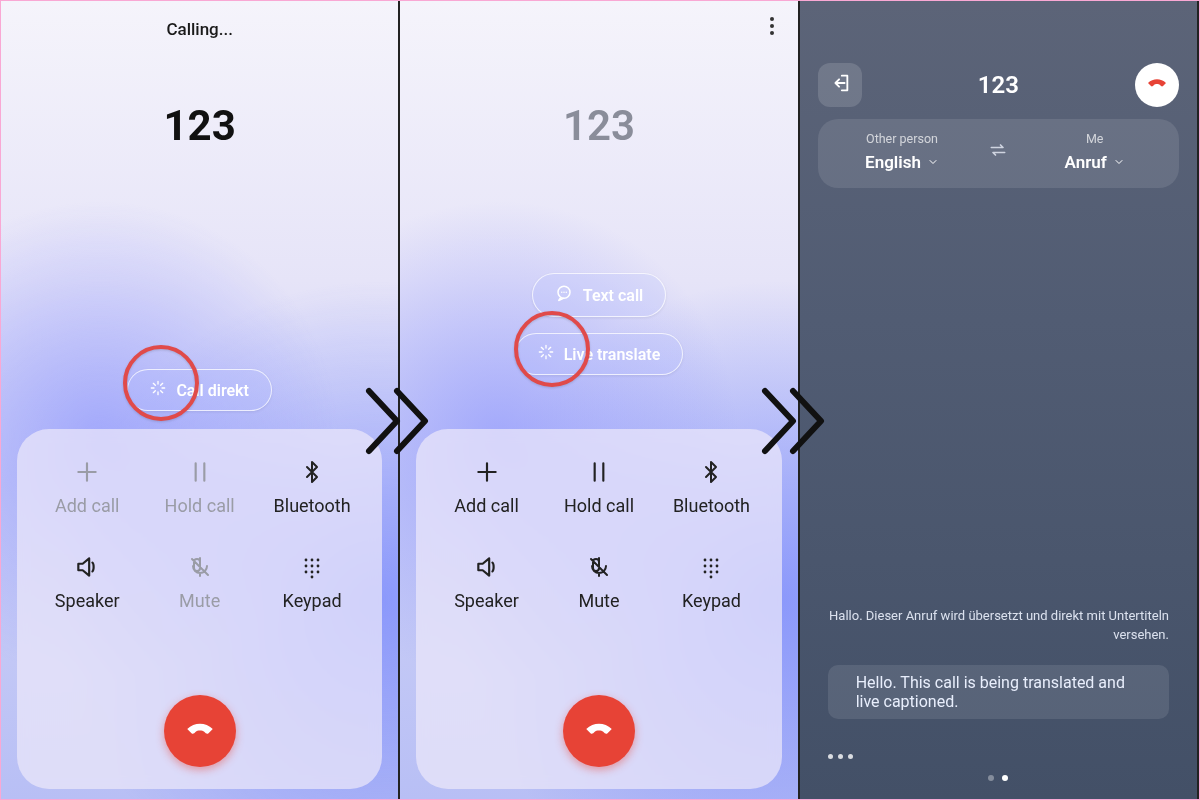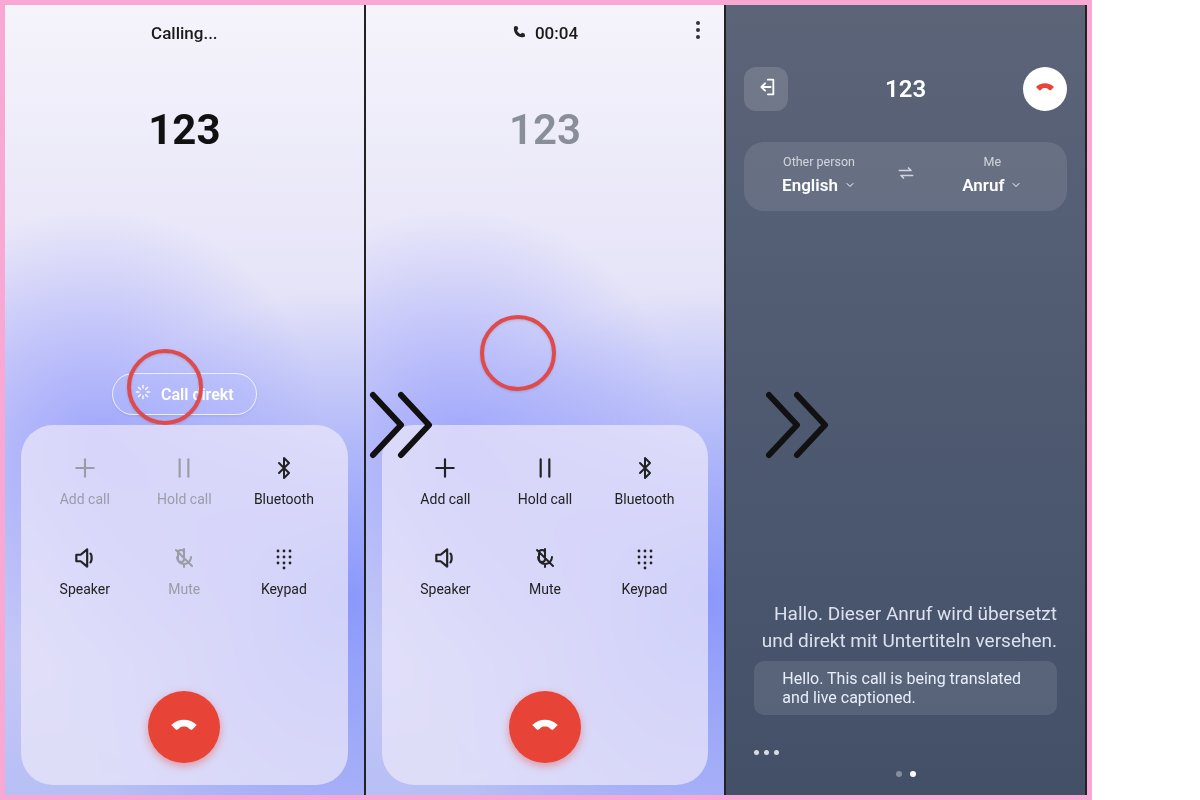--- a/index.html
+++ b/index.html
@@ -3,22 +3,22 @@
 <meta charset="utf-8">
 <style>
   * { margin: 0; padding: 0; box-sizing: border-box; }
   body {
     width: 1200px; height: 800px;
     font-family: -apple-system, BlinkMacSystemFont, "Segoe UI", Roboto, sans-serif;
     background: #fff;
     overflow: hidden;
   }
   .triptych {
-    width: 1092px; height: 800px;
-    border: 5px solid #f9a8d4;
+    width: 1200px; height: 800px;
+    border: 1px solid #f9a8d4;
     display: flex;
     position: relative;
   }
   .panel {
     flex: 1;
     border-right: 2px solid #222;
     position: relative;
     overflow: hidden;
   }
   .panel:last-child { border-right: none; }
@@ -95,21 +95,21 @@
   }
   .sheet-grid {
     display: grid;
     grid-template-columns: repeat(3, 1fr);
     row-gap: 36px;
   }
   .ctrl {
     display: flex; flex-direction: column; align-items: center; gap: 8px;
   }
   .ctrl .ic { width: 30px; height: 30px; display: flex; align-items: center; justify-content: center; }
-  .ctrl .lbl { font-size: 14px; color: #222; text-align: right; }
+  .ctrl .lbl { font-size: 18px; color: #222; text-align: right; }
   .ctrl.disabled .lbl { color: #9a9ca6; }
   .ctrl.disabled .ic svg { stroke: #9a9ca6; fill: none; }
 
   .hangup {
     align-self: center;
     width: 72px; height: 72px; border-radius: 50%;
     background: #e74336;
     display: flex; align-items: center; justify-content: center;
     box-shadow: 0 3px 8px rgba(231,67,54,0.45);
   }
@@ -140,32 +140,31 @@
     width: 44px; height: 44px; border-radius: 50%;
     background: #fff; display: flex; align-items: center; justify-content: center;
   }
   .lang-card {
     position: absolute; top: 118px; left: 18px; right: 18px;
     background: rgba(255,255,255,0.10);
     border-radius: 20px;
     padding: 12px 8px 16px 8px;
     display: grid; grid-template-columns: 1fr 40px 1fr;
     align-items: center;
-    margin-top: 19px;
   }
   .lang-col { text-align: center; }
   .lang-col .who { font-size: 12.5px; color: rgba(255,255,255,0.7); margin-bottom: 6px; }
   .lang-col .val { font-size: 17px; font-weight: 600; color: #fff; display: inline-flex; align-items: center; gap: 6px; }
   .swap { display: flex; align-items: center; justify-content: center; color: rgba(255,255,255,0.55); }
 
   .captions {
     position: absolute; left: 28px; right: 28px; bottom: 80px;
     text-align: right;
   }
-  .cap-line { font-size: 19px; line-height: 1.45; color: #dbe1ee; margin-bottom: 6px; }
+  .cap-line { font-size: 13px; line-height: 1.45; color: #dbe1ee; margin-bottom: 20px; }
   .cap-trans {
     display: inline-block;
     background: rgba(255,255,255,0.10);
     border-radius: 10px;
     padding: 8px 28px;
     color: #e8eefc;
     text-align: left;
   }
   .p3-more {
     position: absolute; left: 28px; bottom: 40px;
@@ -269,36 +268,47 @@
         <span>
           <svg viewBox="0 0 24 24" width="34" height="34">
               <path d="M3 12c5-5 13-5 18 0l-3 3c-1 1-2 0-3-1-1.2-1.2-5-1.2-6 0-1 1-2 2-3 1l-3-3z" fill="#fff" stroke="none"></path>
             </svg>
         </span>
       </div>
     </div>
   </div>
 
   <div class="panel bg-light">
-    <div class="status-row">
-      <span>
-        <svg width="15" height="15" viewBox="0 0 24 24">
-            <path d="M5 3l4 1 1 4-2 2c1 3 3 5 6 6l2-2 4 1 1 4c-1 2-3 2-5 2C9 21 3 15 3 8c0-2 0-4 2-5z" fill="#222" stroke="none"></path>
-          </svg>
-      </span>
-      <span>00:04</span>
-    </div>
     <div class="more-dots">
         <span></span>
         <span></span>
         <span></span>
       </div>
 
     <div class="contact-num dim">123</div>
 
+    <div class="pill-stack" style="top:272px;">
+      <div class="pill">
+        <span>
+          <svg width="18" height="18" viewBox="0 0 24 24">
+              <circle cx="12" cy="11" r="8" stroke="#fff"></circle>
+              <path d="M9 11h.01M12 11h.01M15 11h.01M7 19l-2 3 6-3" stroke="#fff"></path>
+            </svg>
+        </span>
+        <span>Text call</span>
+      </div>
+      <div class="pill">
+        <span>
+          <svg width="16" height="16" viewBox="0 0 24 24">
+              <path d="M12 2v4M12 18v4M2 12h4M18 12h4M5 5l3 3M16 16l3 3M5 19l3-3M16 8l3-3" stroke="#fff"></path>
+            </svg>
+        </span>
+        <span>Live translate</span>
+      </div>
+    </div>
     <div class="highlight-circle" style="left:114px; top:310px;"></div>
 
     <div class="sheet">
       <div class="sheet-grid">
         <div class="ctrl">
           <span class="ic">
               <svg viewBox="0 0 24 24" width="26" height="26">
                 <path d="M12 4v16M4 12h16"></path>
               </svg>
             </span>

